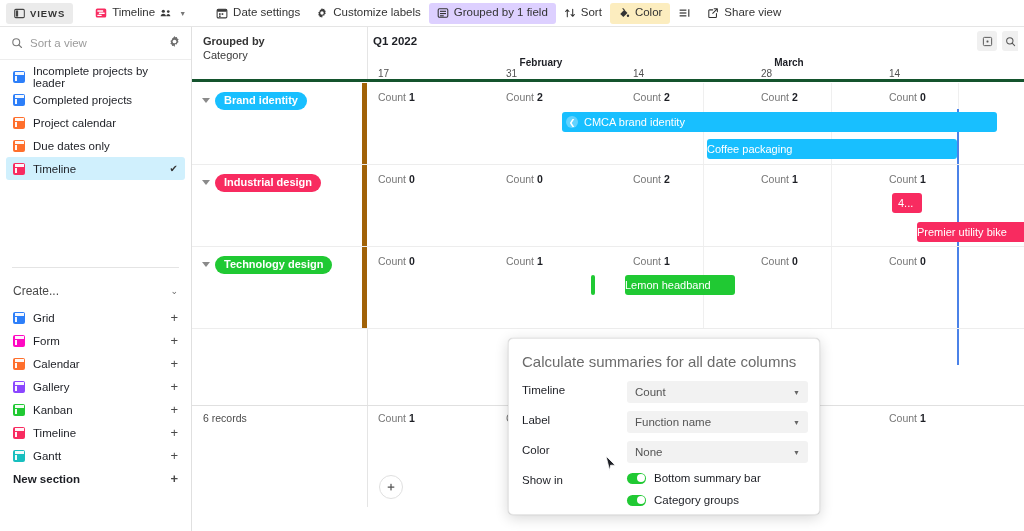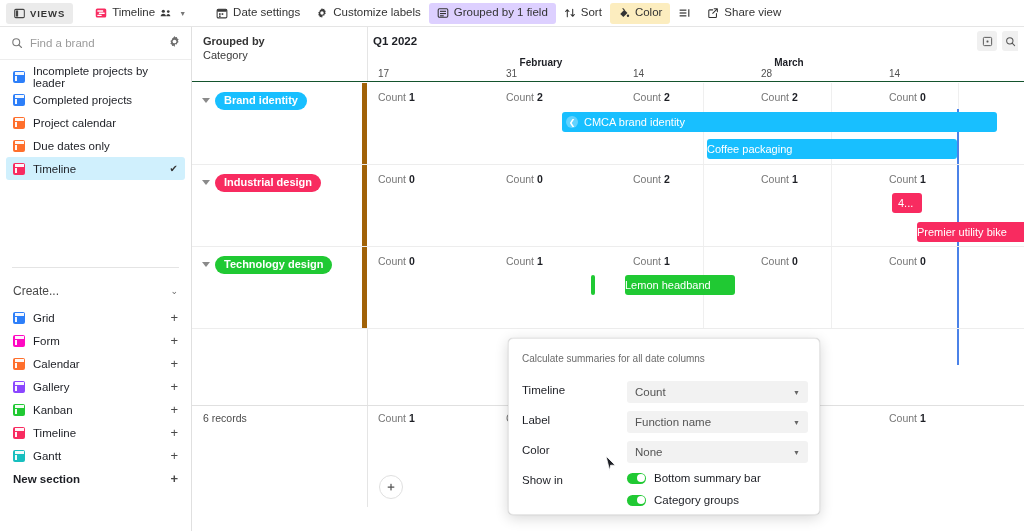--- a/index.html
+++ b/index.html
@@ -96,21 +96,21 @@
   .ticon::after {
     content: ""; position: absolute; left: 1.5px; top: 5px; bottom: 1.5px; width: 2.5px;
     background: #fff; opacity: .95;
   }
 
   
   .tl { position: absolute; top: 27px; left: 192px; width: 832px; height: 504px; background: #fff; }
 
   .tl-head {
     position: absolute; top: 0; left: 0; width: 832px; height: 55px;
-    border-bottom: 1px solid #14532d; background: #fff;
+    border-bottom: 3px solid #14532d; background: #fff;
   }
   .grouped-by {
     position: absolute; left: 11px; top: 7px;
     font-size: 11px; color: #333; line-height: 14px; font-weight: 600;
   }
   .grouped-by span.sub { font-weight: 400; display: block; color: #3a3a3a; }
   .quarter-label {
     position: absolute; left: 181px; top: 8px;
     font-size: 11.5px; color: #1d1f25; font-weight: 600;
   }
@@ -194,21 +194,21 @@
   
   .popup {
     position: absolute; left: 508px; top: 338px; width: 312px; height: 177px;
     background: #fff; border-radius: 5px;
     box-shadow: 0 0 1px rgba(0,0,0,.28), 0 3px 14px rgba(0,0,0,.16);
     border: 1px solid #e8e8e8;
     overflow: hidden;
   }
   .pop-title {
     position: absolute; left: 13px; top: 14px;
-    font-size: 10px; color: #6b6b6b;
+    font-size: 15px; color: #6b6b6b;
   }
   .pop-row { position: absolute; left: 13px; width: 286px; height: 22px; }
   .pop-lbl { position: absolute; left: 0; top: 3px; font-size: 11.5px; color: #1d1f25; }
   .pop-select {
     position: absolute; left: 105px; top: 0; width: 181px; height: 22px;
     background: #f2f2f2; border-radius: 3px;
     display: flex; align-items: center; padding: 0 8px;
     font-size: 11.5px; color: #555; cursor: pointer;
   }
   .pop-select .car { margin-left: auto; font-size: 7px; color: #666; }
@@ -350,21 +350,21 @@
   </div>
 
   <div class="sidebar">
     <div class="search-row">
       <span class="tb-icon">
         <svg width="12" height="12" viewBox="0 0 16 16">
             <circle cx="7" cy="7" r="4.6" fill="none" stroke="#7a7a7a" stroke-width="1.5"></circle>
             <path d="M10.4 10.4L14 14" stroke="#7a7a7a" stroke-width="1.5" stroke-linecap="round"></path>
           </svg>
       </span>
-      <div class="search-input-fake">Find a brand</div>
+      <div class="search-input-fake">Sort a view</div>
       <span class="gear">
         <svg width="13" height="13" viewBox="0 0 16 16">
             <path d="M8 1.2l1 1.7 1.9-.5.5 1.9 1.7 1-1 1.7 1 1.7-1.7 1-.5 1.9-1.9-.5L8 14.8 7 13.1l-1.9.5-.5-1.9-1.7-1 1-1.7-1-1.7 1.7-1 .5-1.9L7 2.9z" fill="#6f6f6f"></path>
             <circle cx="8" cy="8" r="2.3" fill="#fff"></circle>
           </svg>
       </span>
     </div>
 
     <div class="view-list">
       <div class="view-item">

